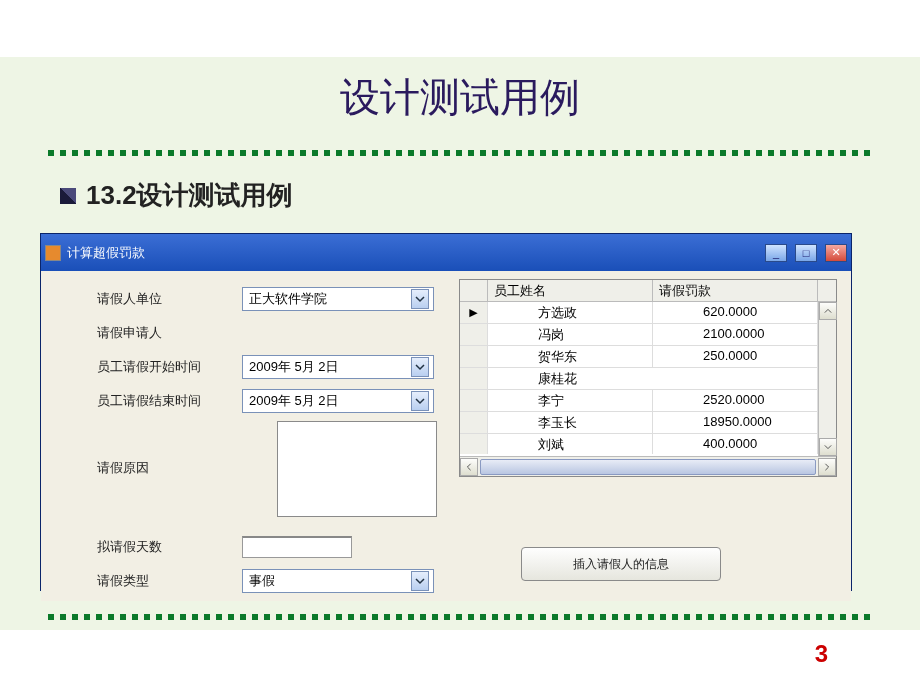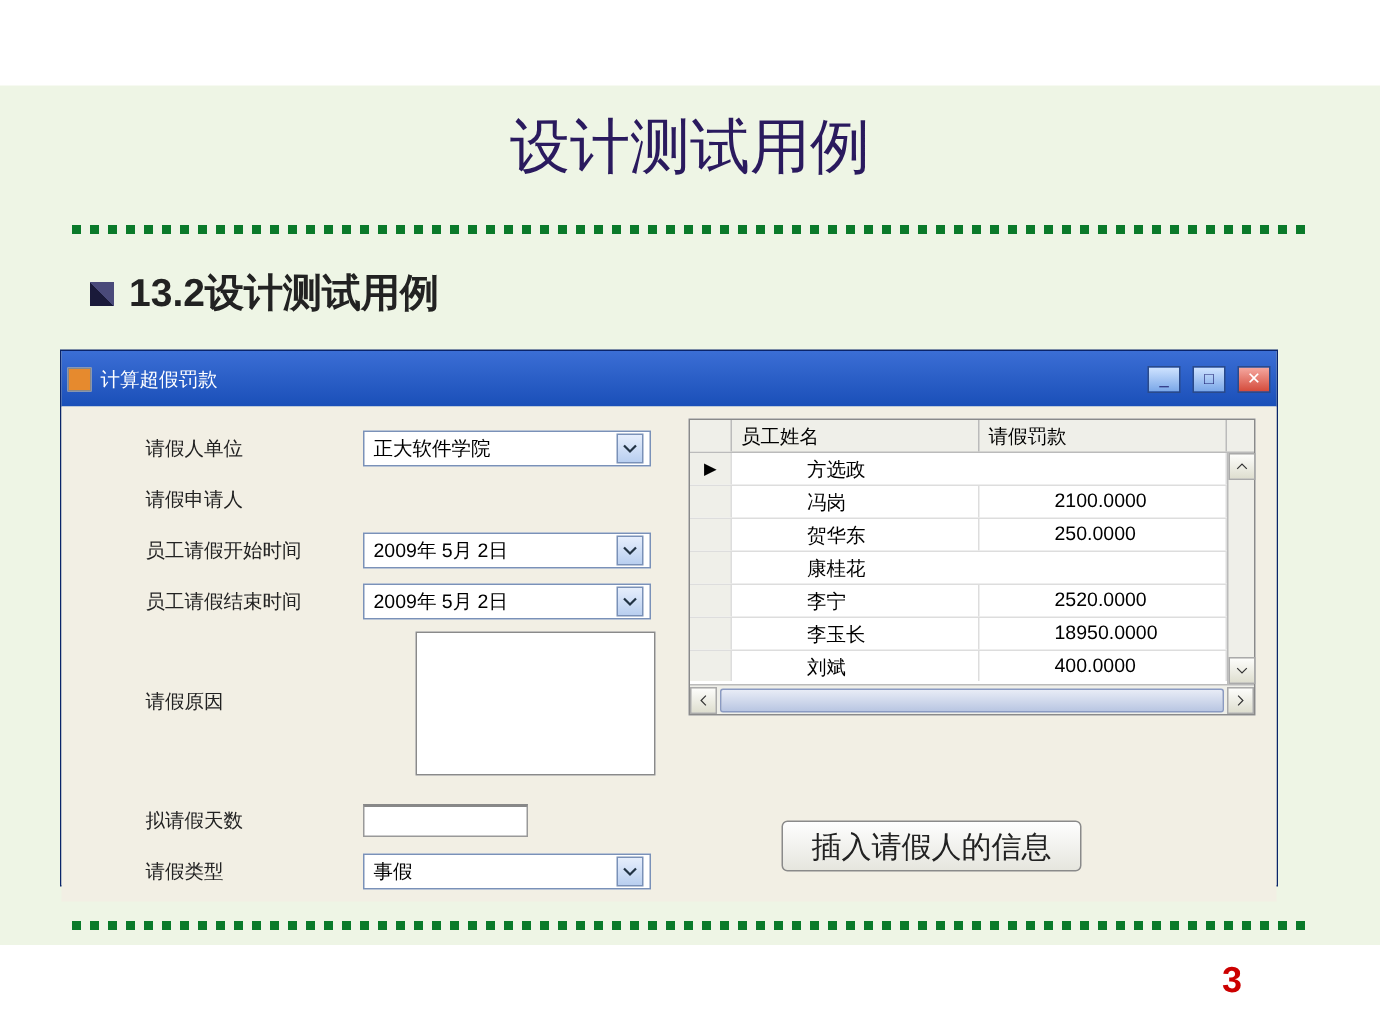--- a/index.html
+++ b/index.html
@@ -74,21 +74,21 @@
     }
     .textinput {
       width:110px; height:22px; background:#fff; border:1px solid #999;
       border-top:2px solid #888;
     }
     .bigbtn {
       position:absolute; left:480px; top:276px; width:200px; height:34px;
       background:linear-gradient(#fefefe,#e6e6de);
       border:1px solid #8a8a8a; border-radius:4px;
       display:flex; align-items:center; justify-content:center;
-      font-size:20px; color:#222;
+      font-size:12px; color:#222;
     }
     
     .grid {
       position:absolute; left:418px; top:8px; width:378px; height:198px;
       background:#fff; border:1px solid #8a8a8a;
     }
     .ghead { display:flex; height:22px; background:#efefe9; border-bottom:1px solid #bbb;}
     .gsel { width:28px; border-right:1px solid #bbb; background:#efefe9;}
     .gcol { flex:1; border-right:1px solid #bbb; padding:2px 6px; font-size:13px;}
     .gbody { height:152px; overflow:hidden; }
@@ -197,20 +197,21 @@
       <div class="ghead">
         <div class="gsel"></div>
         <div class="gcol">员工姓名</div>
         <div class="gcol">请假罚款</div>
         <div style="width:18px"></div>
       </div>
       <div class="gbody" id="gbody">
           <div class="grow sel">
             <div class="gselc">▶</div>
             <div class="gcell">方选政</div>
+            <div class="gcell">620.0000</div>
             <div style="width: 18px;"></div>
           </div>
           <div class="grow">
             <div class="gselc"></div>
             <div class="gcell">冯岗</div>
             <div class="gcell">2100.0000</div>
             <div style="width: 18px;"></div>
           </div>
           <div class="grow">
             <div class="gselc"></div>

